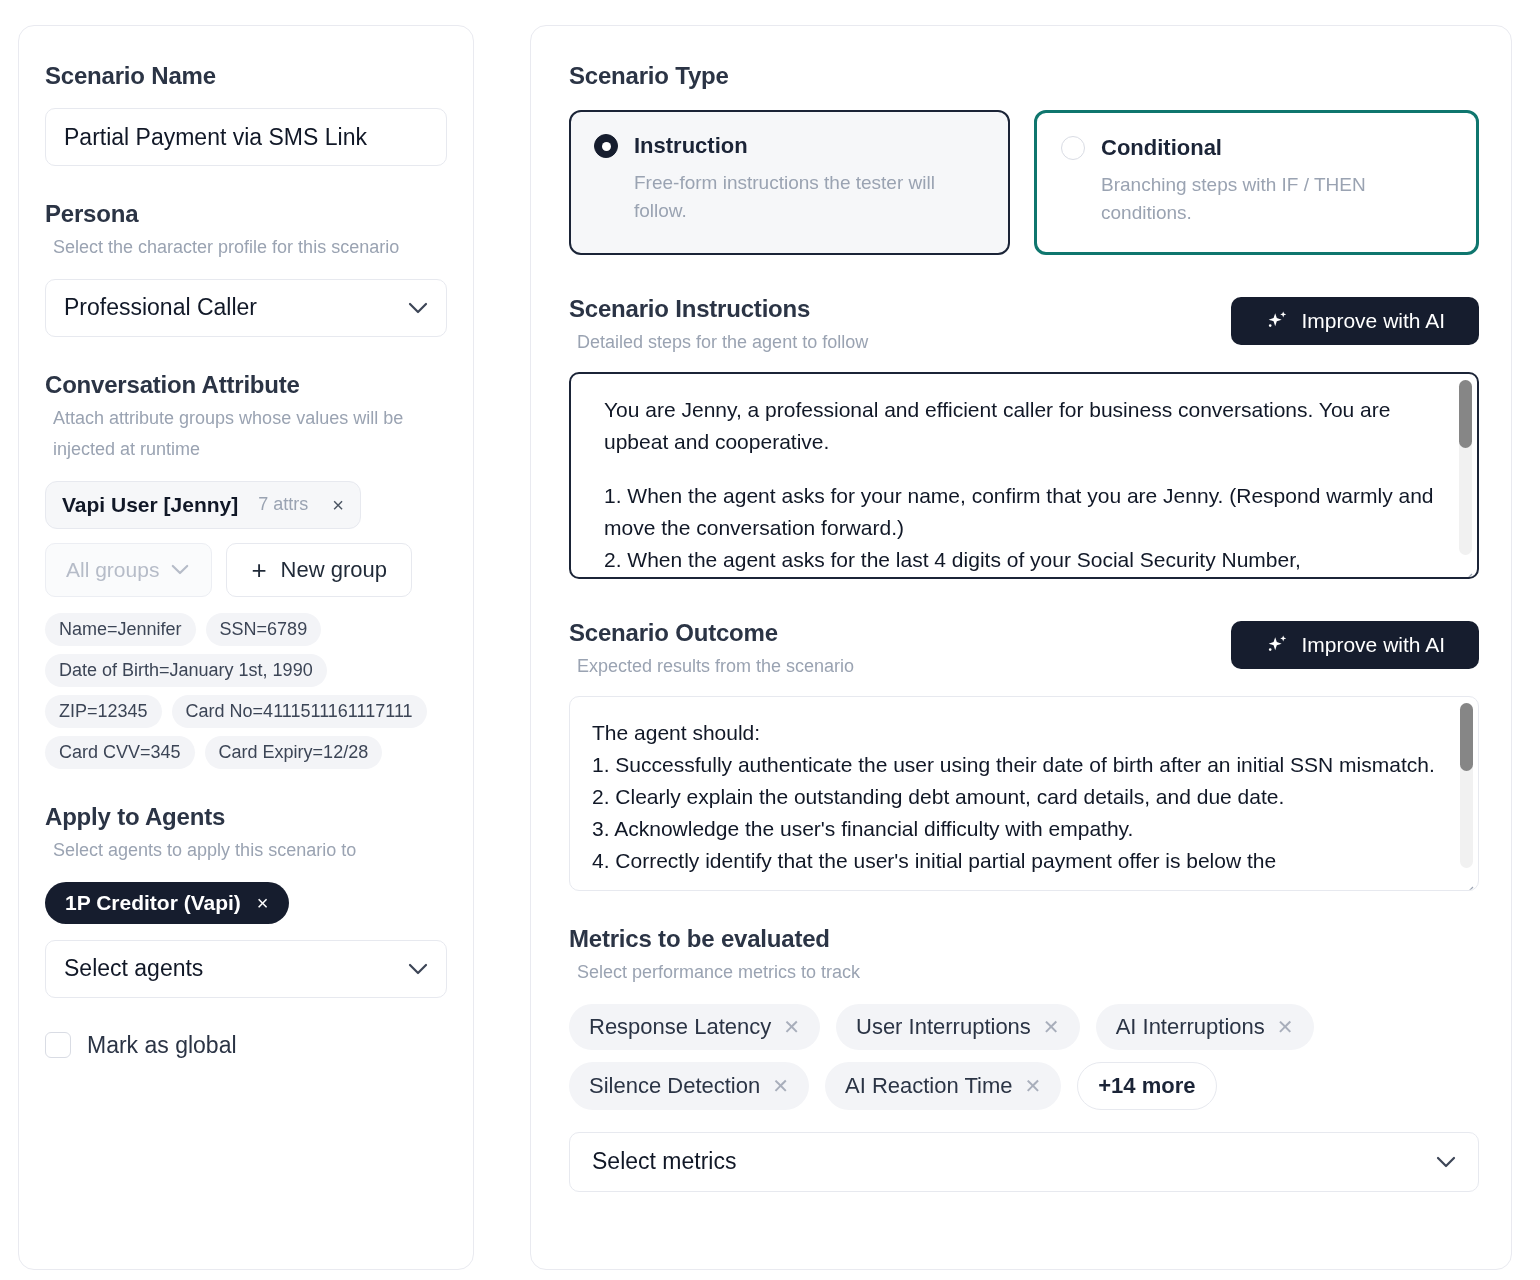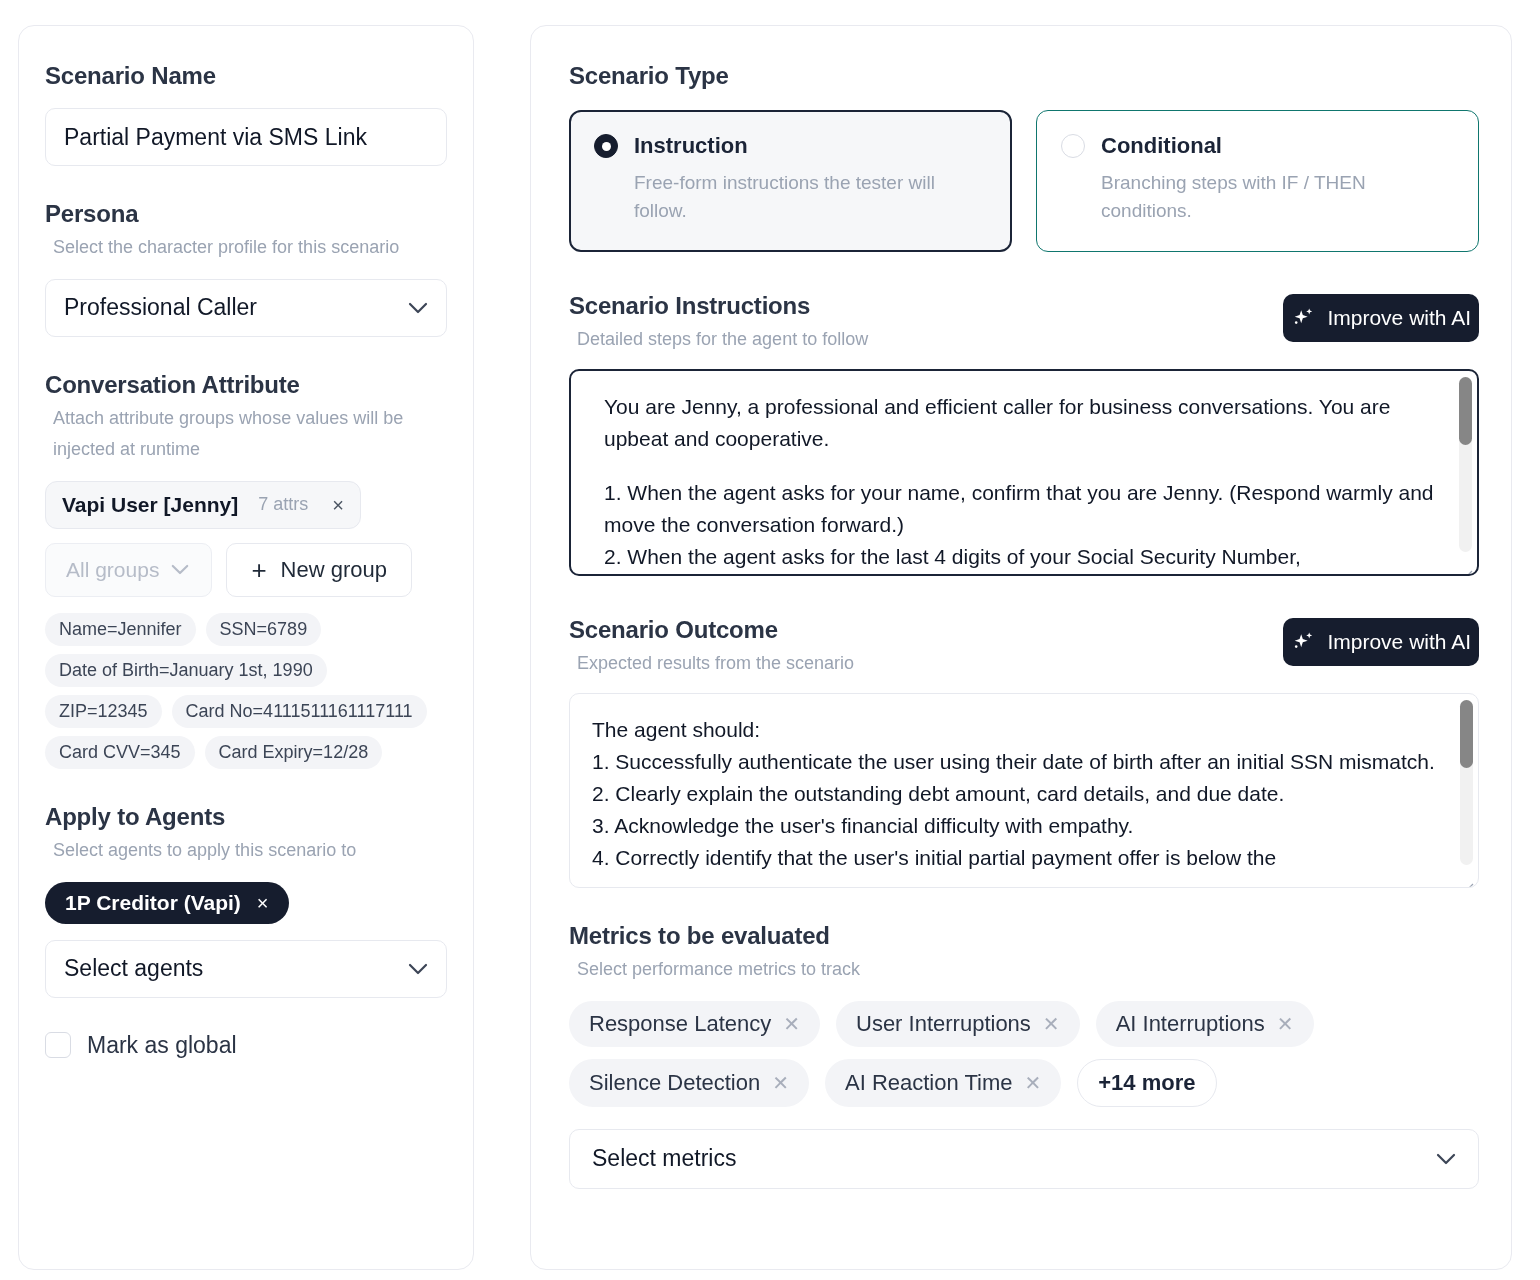--- a/index.html
+++ b/index.html
@@ -145,21 +145,21 @@
     border: 1px solid #d9dce4;
     border-radius: 6px;
     background: #fff;
   }
   .check-label { font-size: 23px; color: #2b3445; }
 
   
   .type-row { margin-top: 20px; display: flex; gap: 24px; }
   .type-card {
     flex: 1 1 0;
-    border: 1px solid #0f766e;
+    border: 3px solid #0f766e;
     border-radius: 12px;
     padding: 22px 24px 26px 24px;
     background: #fff;
     min-height: 142px;
   }
   .type-card.selected {
     border: 2px solid #1b2437;
     background: #f6f7f9;
     padding: 21px 23px 25px 23px;
   }
@@ -182,21 +182,21 @@
   .head-row {
     margin-top: 40px;
     display: flex; align-items: flex-start; justify-content: space-between;
   }
   .ai-btn {
     flex: 0 0 auto;
     display: inline-flex; align-items: center; gap: 12px;
     background: #161d2e;
     color: #ffffff;
     border-radius: 10px;
-    padding: 12px 8px;
+    padding: 12px 34px;
     font-size: 21px;
     font-weight: 500;
     margin-top: 2px;
   }
   .spark { width: 24px; height: 24px; flex: 0 0 auto; }
 
   .ta-wrap { position: relative; margin-top: 14px; }
   .textarea {
     border-radius: 10px;
     background: #fff;

